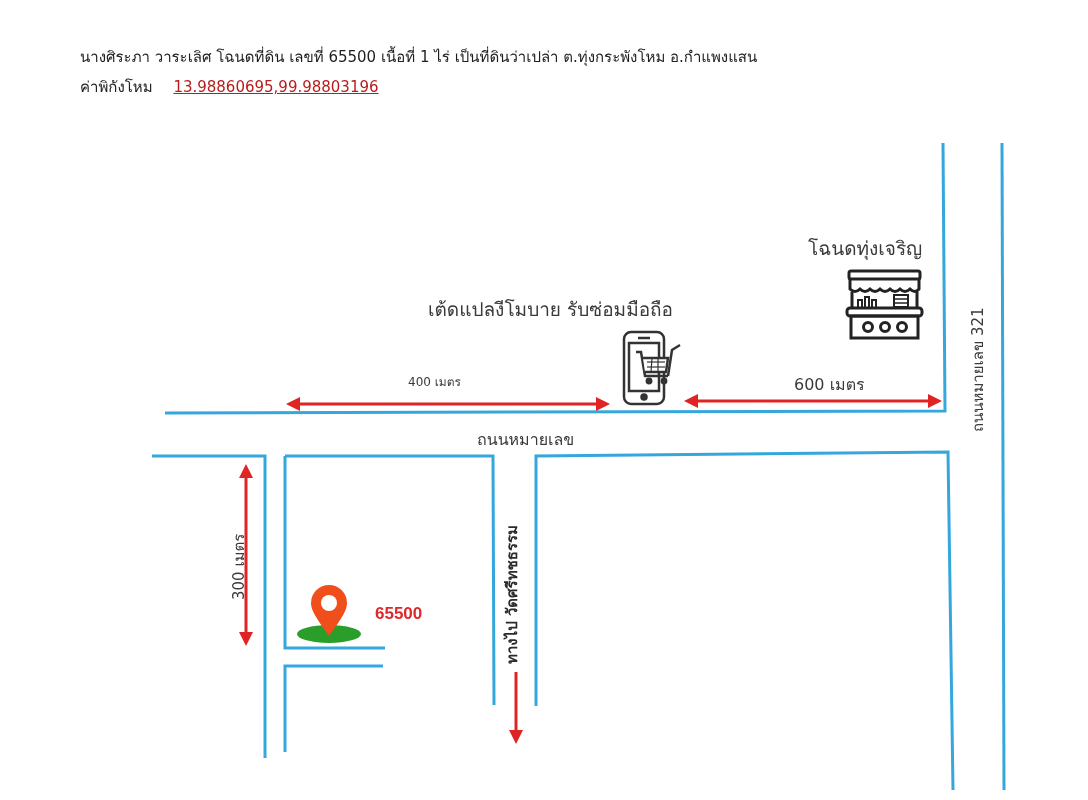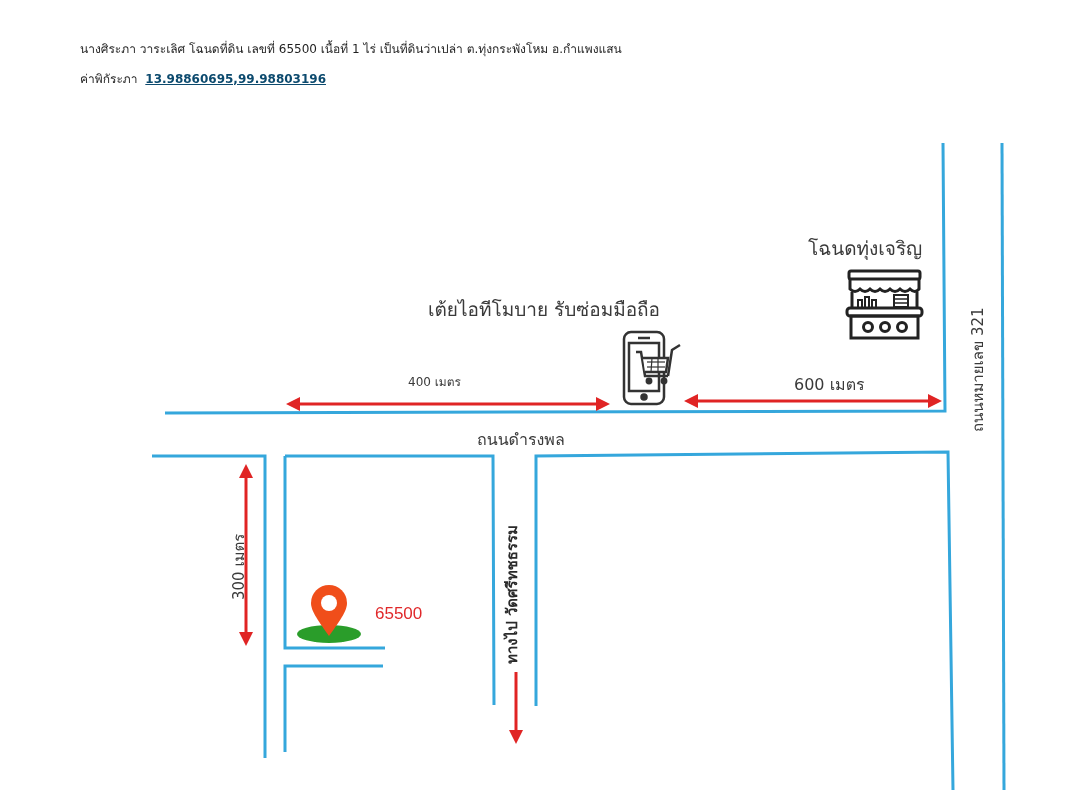--- a/index.html
+++ b/index.html
@@ -1,32 +1,32 @@
 <!DOCTYPE html>
 <html><head>
   <meta charset="utf-8">
   <style>
     html, body { margin: 0; padding: 0; background: #ffffff; }
     body { width: 1088px; height: 800px; position: relative; overflow: hidden;
            font-family: "DejaVu Sans", "Liberation Sans", sans-serif; color: #222; }
-    .header { position: absolute; left: 80px; top: 34px; font-size: 12px; line-height: 30px; color: #1f1f1f; }
+    .header { position: absolute; left: 80px; top: 42px; font-size: 15px; line-height: 30px; color: #1f1f1f; }
     .header .line { white-space: nowrap; }
-    .header a { color: #0c4a6e; text-decoration: underline; margin-left: 4px; font-weight: 700; }
+    .header a { color: #b91c1c; text-decoration: underline; margin-left: 16px; font-weight: 400; }
     svg.map { position: absolute; left: 0; top: 0; }
     .lbl { position: absolute; white-space: nowrap; color: #3a3a3a; font-family: "DejaVu Sans", sans-serif; }
     .v-up { transform-origin: left top; transform: rotate(-90deg); }
-    .pinlabel { position: absolute; color: #e0282a; font-weight: normal; font-size: 17px; font-family: "Liberation Sans", sans-serif; }
+    .pinlabel { position: absolute; color: #e0282a; font-weight: bold; font-size: 17px; font-family: "Liberation Sans", sans-serif; }
   </style>
 </head>
 <body>
 
 <div class="header">
   <div class="line">นางศิระภา วาระเลิศ  โฉนดที่ดิน เลขที่ 65500  เนื้อที่ 1 ไร่ เป็นที่ดินว่าเปล่า ต.ทุ่งกระพังโหม อ.กำแพงแสน</div>
   <div class="line">
-    <span>ค่าพิกัระภา</span>
+    <span>ค่าพิกังโหม</span>
     <a>13.98860695,99.98803196</a>
   </div>
 </div>
 
 <svg class="map" width="1088" height="800" viewBox="0 0 1088 800">
   <defs>
     <marker id="ah" markerWidth="10" markerHeight="10" refX="8" refY="5" orient="auto-start-reverse" markerUnits="userSpaceOnUse">
       <path d="M0,0 L10,5 L0,10 Z" fill="#e02424"></path>
     </marker>
     <marker id="ah2" markerWidth="14" markerHeight="14" refX="10" refY="7" orient="auto-start-reverse" markerUnits="userSpaceOnUse">
@@ -89,20 +89,20 @@
   </g>
 
   <g>
     <ellipse cx="329" cy="634" rx="32" ry="9" fill="#2a9d2a"></ellipse>
     <path d="M329,636 C316,618 311,610 311,603 A18,18 0 1,1 347,603 C347,610 342,618 329,636 Z" fill="#f04e1a"></path>
     <circle cx="329" cy="603" r="8" fill="#fff"></circle>
   </g>
 </svg>
 
 <div class="lbl" style="left:808px; top:233px; font-size:19px;">โฉนดทุ่งเจริญ</div>
-<div class="lbl" style="left:428px; top:294px; font-size:19px;">เต้ยไอทีโมบาย รับซ่อมมือถือ</div>
+<div class="lbl" style="left:428px; top:294px; font-size:19px;">เต้ดแปลงีโมบาย รับซ่อมมือถือ</div>
 <div class="lbl" style="left:408px; top:372px; font-size:12px;">400 เมตร</div>
 <div class="lbl" style="left:794px; top:372px; font-size:16px;">600 เมตร</div>
-<div class="lbl" style="left:477px; top:427px; font-size:16px;">ถนนดำรงพล</div>
+<div class="lbl" style="left:477px; top:427px; font-size:16px;">ถนนหมายเลข</div>
 <div class="lbl v-up" style="left:966px; top:432px; font-size:15px;">ถนนหมายเลข 321</div>
 <div class="lbl v-up" style="left:227px; top:600px; font-size:15px;">300 เมตร</div>
 <div class="lbl v-up" style="left:500px; top:664px; font-size:15px; font-weight:600; color:#2a2a2a;">ทางไป วัดศรีทชธรรม</div>
 <div class="pinlabel" style="left:375px; top:604px;">65500</div>
 
 </body></html>

